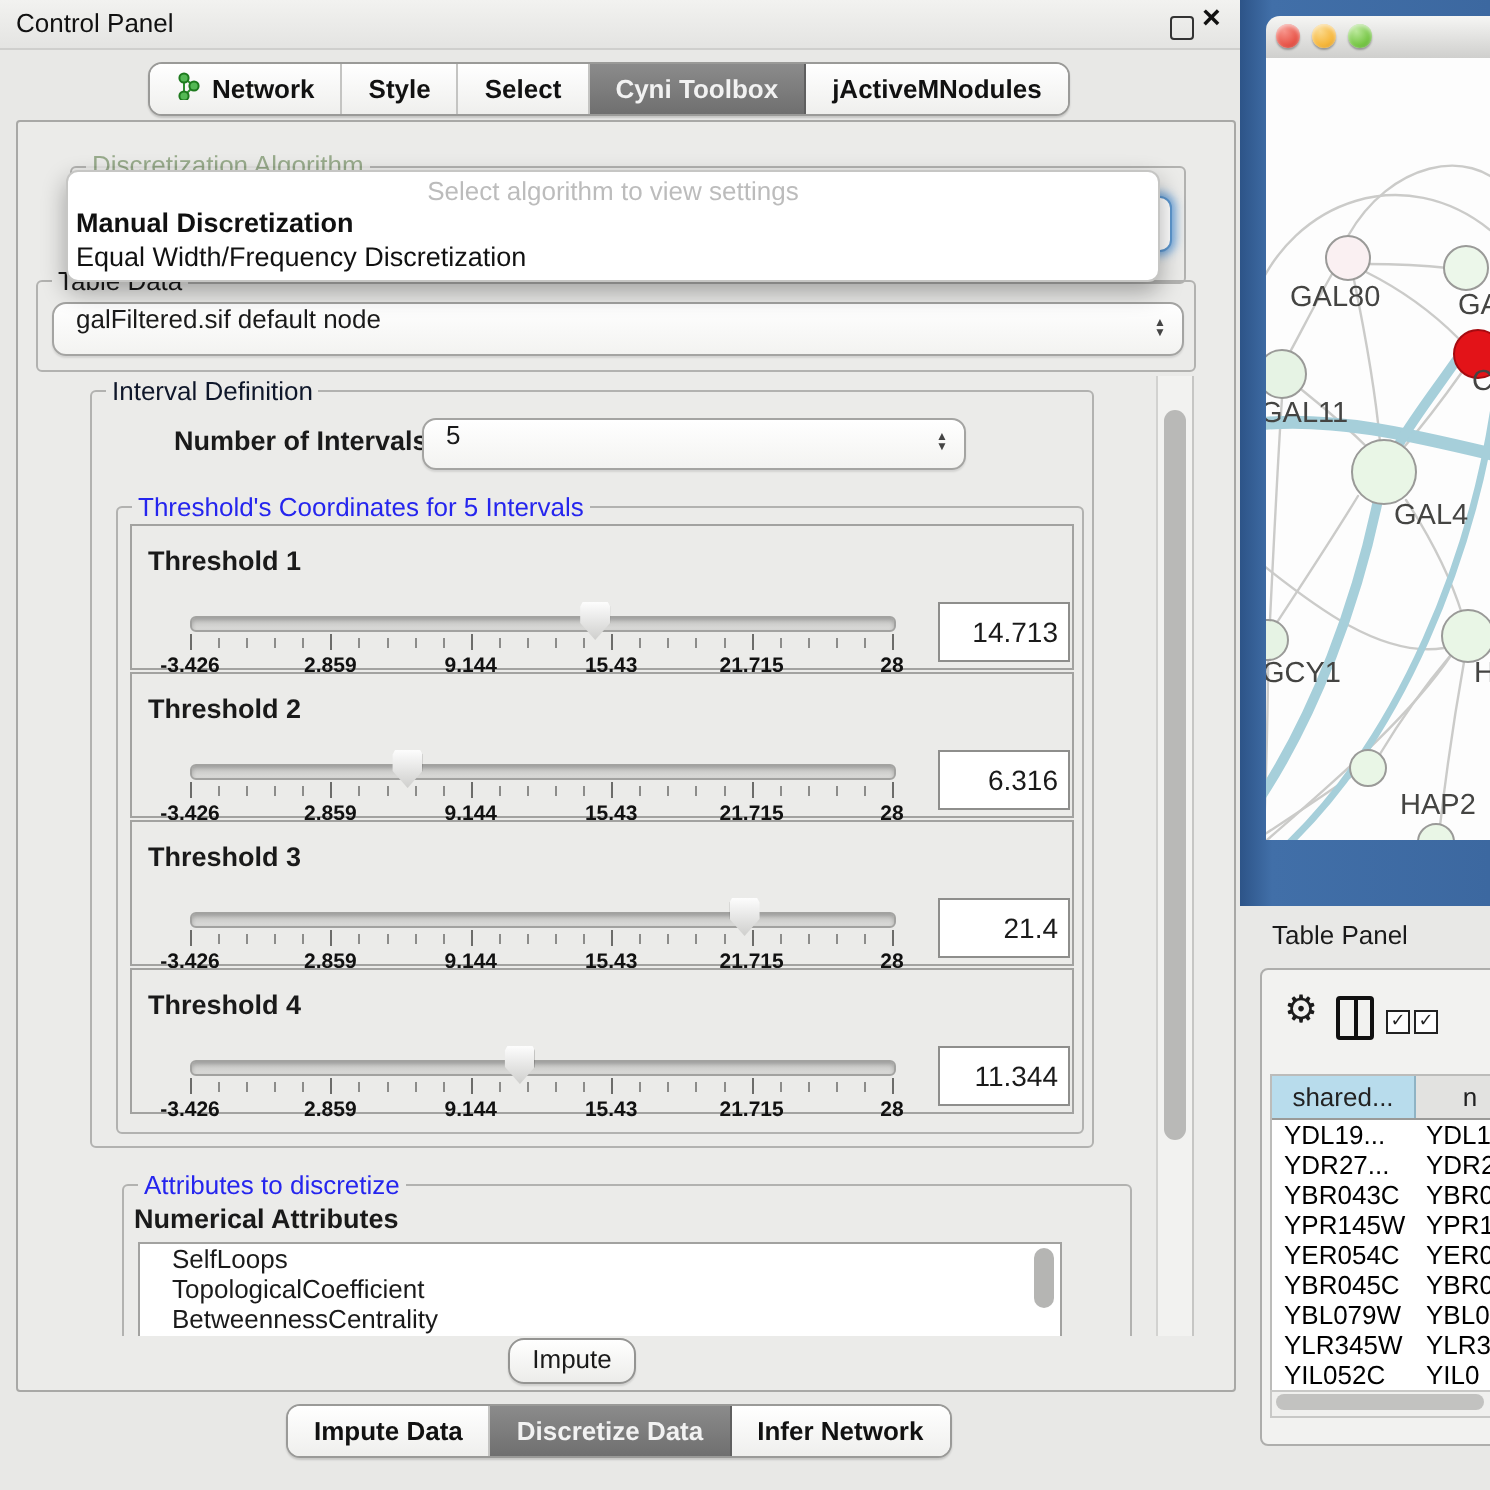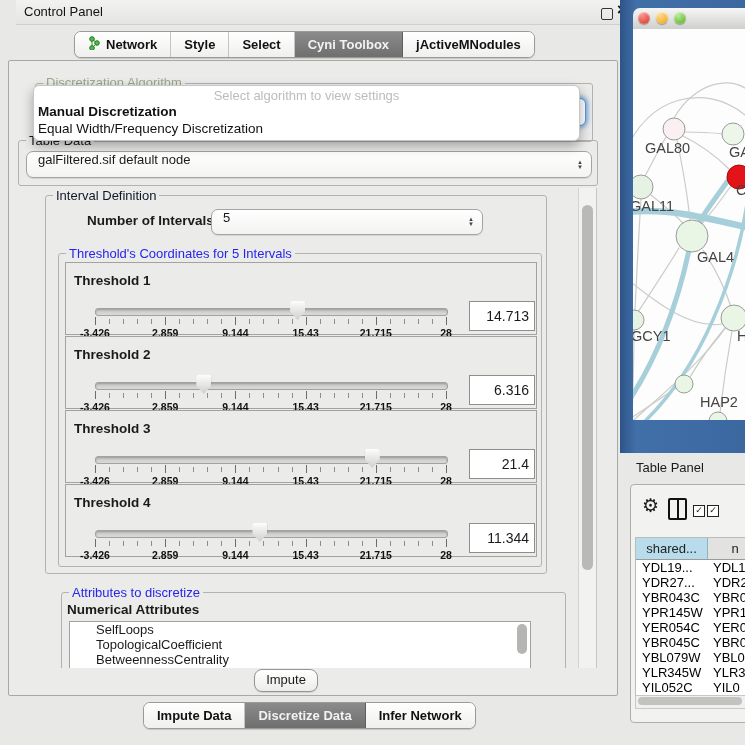--- a/index.html
+++ b/index.html
@@ -1,21 +1,21 @@
 <!DOCTYPE html>
 <html><head>
 <meta charset="utf-8">
 <style>
   html,body{margin:0;padding:0;}
   #root{position:relative;width:745px;height:745px;background:#e8e8e6;overflow:hidden;
         font-family:"Liberation Sans",sans-serif;font-size:13px;color:#1a1a1a;}
   .abs{position:absolute;}
 
   
-  .titlebar{left:16px;top:0;width:620px;height:24px;background:linear-gradient(#f2f2f0,#e4e4e2);border-bottom:1px solid #cfcfcd;}
+  .titlebar{left:0;top:0;width:620px;height:24px;background:linear-gradient(#f2f2f0,#e4e4e2);border-bottom:1px solid #cfcfcd;}
   .titlebar .t{position:absolute;left:8px;top:4px;font-size:13px;color:#111;}
   .win-float{position:absolute;left:585px;top:8px;width:10px;height:10px;border:1.6px solid #333;border-radius:2px;}
   .win-close{position:absolute;left:601px;top:1px;font-size:16px;font-weight:700;color:#111;}
 
   
   .seg{display:flex;align-items:stretch;height:25px;border:1px solid #9a9a98;border-radius:7px;overflow:hidden;background:#fff;box-shadow:0 1px 1px rgba(0,0,0,.15);}
   .seg .tab{display:flex;align-items:center;gap:5px;padding:0 13px;background:linear-gradient(#ffffff,#efefed);border-right:1px solid #c4c4c2;font-weight:600;font-size:13px;color:#111;white-space:nowrap;}
   .seg .tab:last-child{border-right:none;}
   .seg .tab.sel{background:linear-gradient(#8b8b8b,#6f6f6f);color:#f2f2f2;border-right:1px solid #5f5f5f;}
   #topTabs{left:74px;top:31px;}
@@ -54,21 +54,21 @@
   .thr-slider{position:absolute;left:8px;top:38px;width:400px;height:36px;}
   .thr-track{position:absolute;left:21px;top:7px;width:351px;height:6px;border-radius:3px;background:linear-gradient(#c2c2c0,#dcdcda);border:1px solid #a2a2a0;box-shadow:inset 0 1px 2px rgba(0,0,0,.2);}
   .ticks-minor{position:absolute;left:21px;top:18px;width:353px;height:5px;background:repeating-linear-gradient(to right,#8c8c8a 0,#8c8c8a 1px,transparent 1px,transparent 14.04px);}
   .ticks-major{position:absolute;left:21px;top:16px;width:353px;height:8px;background:repeating-linear-gradient(to right,#6c6c6a 0,#6c6c6a 1px,transparent 1px,transparent 70.2px);}
   .thr-thumb{position:absolute;top:0px;width:15px;height:19px;background:linear-gradient(#fdfdfd,#cfcfcd);clip-path:polygon(8% 0,92% 0,100% 12%,100% 55%,50% 100%,0 55%,0 12%);filter:drop-shadow(0 1px 1px rgba(0,0,0,.45));}
   .tick-lab{position:absolute;top:26px;transform:translateX(-50%);font-size:10.5px;font-weight:600;color:#111;white-space:nowrap;}
   .thr-value{position:absolute;left:403px;top:38px;width:59px;height:28px;background:#fff;border:1px solid #8e8e8c;font-size:14px;text-align:right;line-height:28px;padding-right:5px;}
 
   
   .attr-list{background:#fff;border:1px solid #a2a2a0;}
-  .attr-item{height:15px;line-height:15px;padding-left:26px;font-size:13px;white-space:nowrap;}
+  .attr-item{height:15px;line-height:15px;padding-left:16px;font-size:13px;white-space:nowrap;}
   .attr-scroll{position:absolute;right:3px;top:2px;width:10px;height:30px;background:#b5b5b3;border-radius:5px;}
 
   .apply-btn{left:254px;top:669px;width:62px;height:21px;background:linear-gradient(#ffffff,#ececea);border:1px solid #949492;border-radius:8px;text-align:center;line-height:20px;font-size:13px;box-shadow:0 1px 1px rgba(0,0,0,.12);}
 
   
   .net-frame{left:620px;top:0;width:125px;height:453px;background:linear-gradient(90deg,#2d5488 0px,#416fa8 16px,#3c68a0 100%);}
   .net-titlebar{left:633px;top:8px;width:112px;height:21px;background:linear-gradient(#f6f6f4,#cfcfcd);border-bottom:1px solid #98989a;border-radius:7px 0 0 0;}
   .light{position:absolute;top:4px;width:12px;height:12px;border-radius:50%;box-shadow:inset 0 1px 2px rgba(255,255,255,.7),0 1px 1px rgba(0,0,0,.3);}
   .net-canvas{left:633px;top:29px;width:112px;height:391px;background:#fdfdfd;}
 

